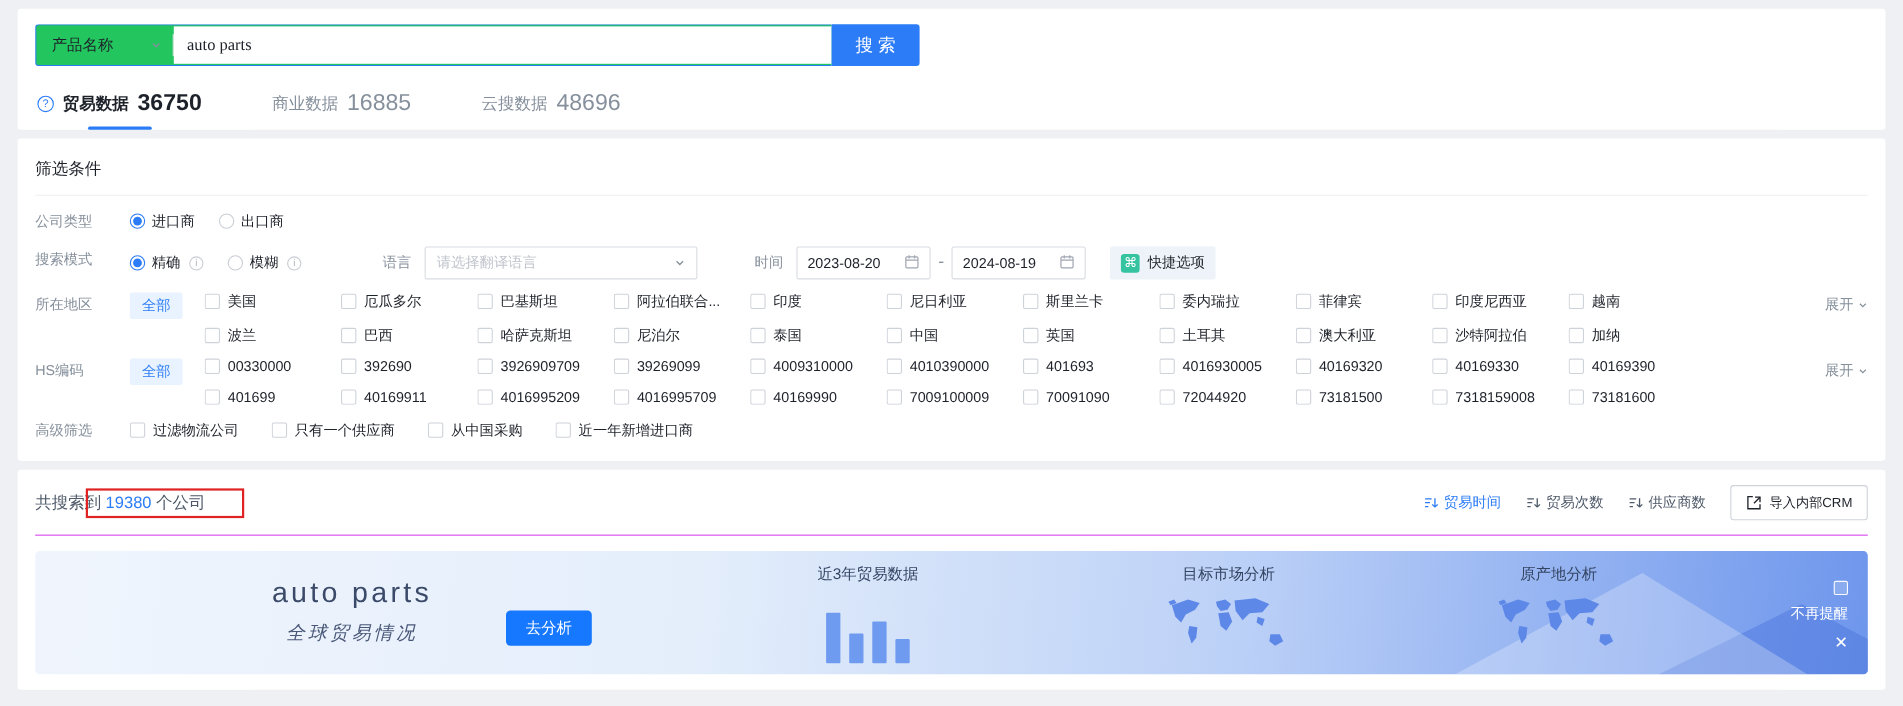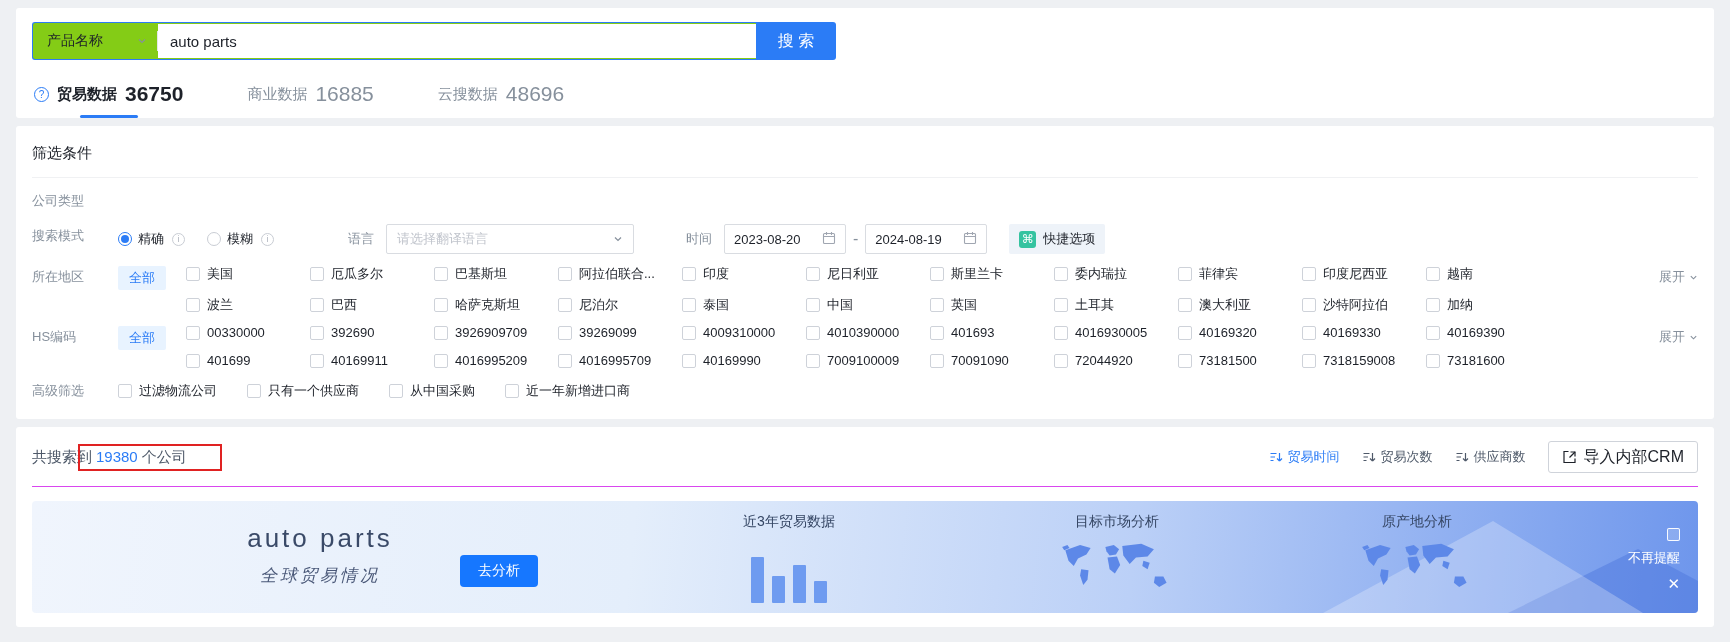--- a/index.html
+++ b/index.html
@@ -3,21 +3,21 @@
 <meta charset="utf-8">
 <style>
   * { margin:0; padding:0; box-sizing:border-box; }
   html,body { width:1730px; height:642px; overflow:hidden; background:#eef0f3;
     font-family:"Liberation Sans","DejaVu Sans",sans-serif; color:#1d2129; }
   .card { background:#fff; border-radius:3px; margin:0 16px; }
 
   
   .card-search { margin-top:8px; padding:14px 16px 0; height:110px; }
   .search-row { display:flex; height:38px; }
-  .search-group { display:flex; align-items:center; width:724px; border:1px solid #2b7cf6; border-right:none; border-radius:3px 0 0 3px; background:#84cc16; }
+  .search-group { display:flex; align-items:center; width:724px; border:1px solid #2b7cf6; border-right:none; border-radius:3px 0 0 3px; background:#22c55e;font-family:Liberation Serif, serif; }
   .search-select { width:124px; display:flex; align-items:center; justify-content:space-between; padding:0 10px 0 14px; font-size:14px; cursor:pointer; }
   .chev { color:#86909c; display:flex; }
   .vdiv { width:1px; height:20px; background:#e5e6eb; }
   .search-input { flex:1; }
   .search-input input { width:100%; height:34px; border:none; outline:none; font-size:15px; padding:0 12px; color:#1d2129; font-family:inherit; }
   .search-btn { width:80px; height:38px; background:#2b7cf6; color:#fff; font-size:16px; border:none; border-radius:0 3px 3px 0; cursor:pointer; font-family:inherit; }
   .tabs { display:flex; gap:60px; margin-top:16px; align-items:flex-end; }
   .tab { display:flex; align-items:center; gap:8px; padding:6px 2px 12px; position:relative; cursor:pointer; }
   .help-ic { width:15px; height:15px; border:1px solid #2b7cf6; color:#2b7cf6; border-radius:50%; font-size:10px; display:flex; align-items:center; justify-content:center; }
   .tab .t-label { font-size:15px; color:#86909c; }
@@ -53,21 +53,21 @@
 
   
   .card-results { margin-top:8px; padding:14px 16px; height:200px; }
   .res-head { display:flex; align-items:center; justify-content:space-between; padding-bottom:13px; border-bottom:1px solid #d946ef; }
   .summary { font-size:15px; color:#4e5969; position:relative; }
   .summary .count { color:#2b7cf6; margin:0 4px; }
   .annot-count { left:46px; top:-4px; width:144px; height:27px; }
   .res-tools { display:flex; align-items:center; gap:22px; }
   .sort-item { display:flex; align-items:center; gap:5px; font-size:13px; color:#4e5969; cursor:pointer; }
   .sort-item.active { color:#2b7cf6; }
-  .crm-btn { display:flex; align-items:center; gap:7px; height:32px; padding:0 13px; border:1px solid #cfd3da; border-radius:3px; background:#fff; font-size:16px; color:#1d2129; cursor:pointer; font-family:inherit; }
+  .crm-btn { display:flex; align-items:center; gap:7px; height:32px; padding:0 13px; border:1px solid #cfd3da; border-radius:3px; background:#fff; font-size:12px; color:#1d2129; cursor:pointer; font-family:inherit; }
 
   
   .banner { position:relative; margin-top:14px; height:112px; border-radius:4px; overflow:hidden;
     background:linear-gradient(96deg,#f0f5fd 0%,#e4eefb 36%,#bbd0f7 66%,#6e96ec 100%); }
   .tri { position:absolute; width:0; height:0; }
   .tri-a { bottom:0; right:55px; border-left:170px solid transparent; border-right:150px solid transparent; border-bottom:92px solid rgba(255,255,255,0.26); }
   .tri-b { bottom:0; right:-60px; border-left:130px solid transparent; border-right:120px solid transparent; border-bottom:64px solid rgba(73,116,219,0.45); }
   .b-left { position:absolute; left:168px; top:22px; width:240px; text-align:center; }
   .b-title { font-size:26px; letter-spacing:3px; color:#3a4a68; font-weight:500; }
   .b-sub { font-size:17px; letter-spacing:3px; color:#4a5878; margin-top:10px;font-style:italic; }
@@ -135,20 +135,30 @@
       <span class="t-count">48696</span>
     </div>
   </div>
 </div>
 
 <div class="card card-filter">
   <div class="f-title">筛选条件</div>
 
   <div class="frow">
     <div class="flabel">公司类型</div>
+    <div class="fcontent">
+      <label class="radio-item">
+        <span class="radio on"></span>
+        <span>进口商</span>
+      </label>
+      <label class="radio-item">
+        <span class="radio"></span>
+        <span>出口商</span>
+      </label>
+    </div>
   </div>
 
   <div class="frow">
     <div class="flabel">搜索模式</div>
     <div class="fcontent">
       <label class="radio-item">
         <span class="radio on"></span>
         <span>精确</span>
         <span class="info-ic">i</span>
       </label>

